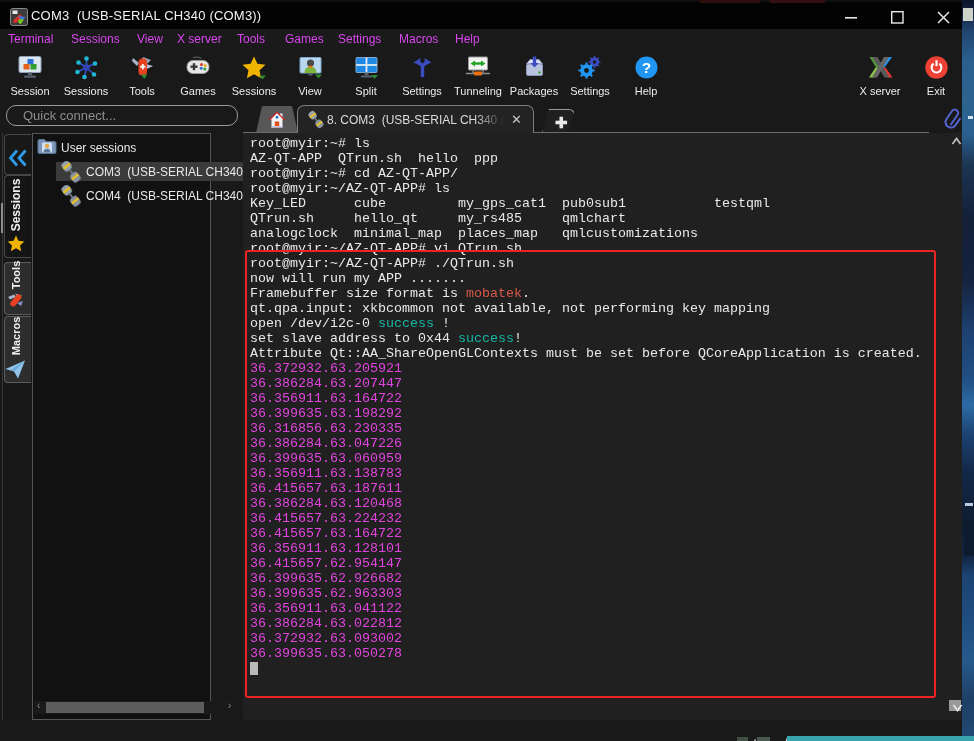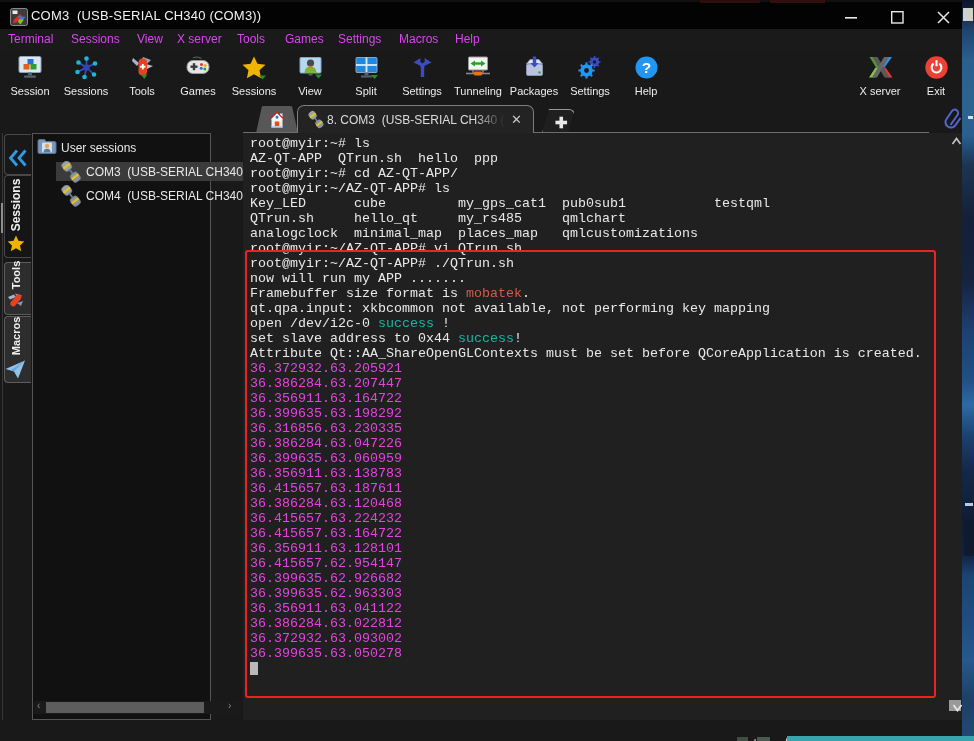--- a/index.html
+++ b/index.html
@@ -215,20 +215,21 @@
         </svg></div>
       <div class="tbl" style="left:845px">X server</div>
   <div class="tbi" style="left:901px"><svg width="25" height="25" viewBox="0 0 25 25">
           <circle cx="12.5" cy="12.5" r="11.2" fill="#ee4135"></circle>
           <path d="M15.4 8.6 A4.9 4.9 0 1 1 9.6 8.6" fill="none" stroke="#fff" stroke-width="2.1"></path>
           <line x1="12.5" y1="5.2" x2="12.5" y2="11.2" stroke="#fff" stroke-width="2.1"></line>
         </svg></div>
       <div class="tbl" style="left:901px">Exit</div>
 </div>
 <div id="quickrow">
+  <div id="qc">Quick connect...</div>
   <div id="hometab">
         <svg class="abs" style="left:12px;top:5px" width="18" height="17" viewBox="0 0 18 17">
           <rect x="12" y="2.5" width="2.5" height="4" fill="#e8e8f8"></rect>
           <rect x="3.5" y="8" width="11" height="8.5" fill="#f2f2f2"></rect>
           <polygon points="9,0.5 17.5,9 15.5,9 9,2.8 2.5,9 0.5,9" fill="#cc2222"></polygon>
           <polygon points="9,2.2 15.2,8.6 2.8,8.6" fill="#fff"></polygon>
           <rect x="7.7" y="4.8" width="2.6" height="2.8" fill="#1976d2"></rect>
           <rect x="6.8" y="10.5" width="4.4" height="6" fill="#e25015"></rect>
           <rect x="3.5" y="15" width="11" height="1.5" fill="#c8c8e8"></rect>
         </svg>

